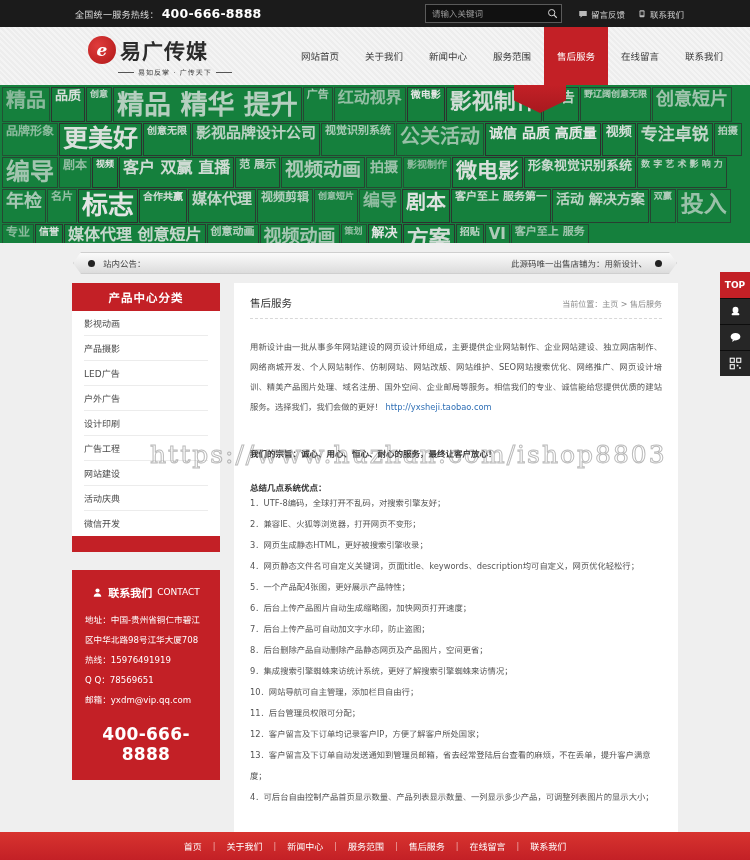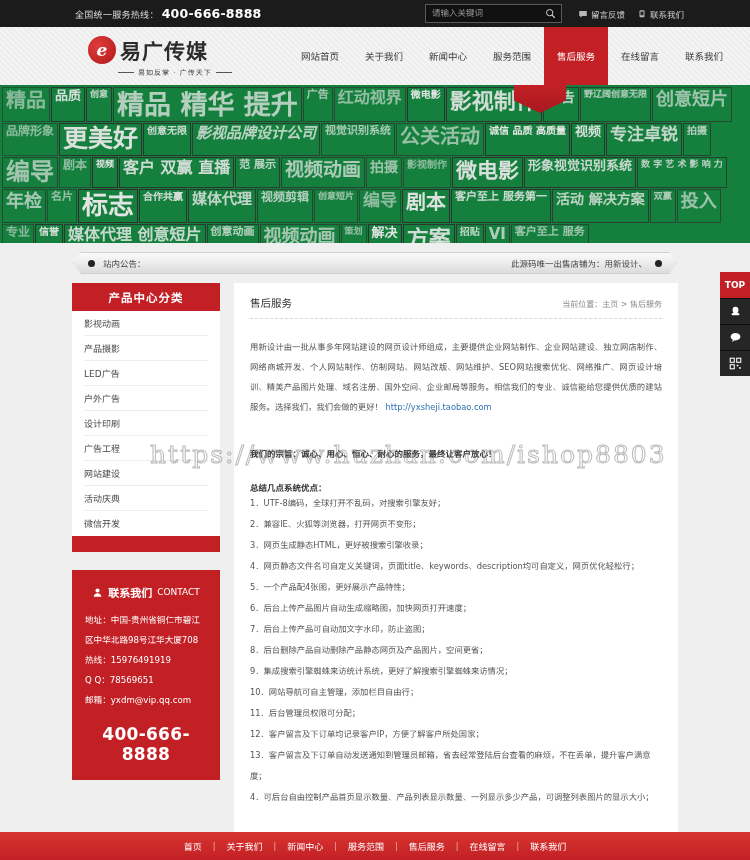--- a/index.html
+++ b/index.html
@@ -22,21 +22,21 @@
   }
   .topbar .hotline .num { font-size: 12.5px; font-weight: bold; color: #fff; letter-spacing: .2px; }
   .searchbox {
     position: absolute; left: 425px; top: 4px;
     width: 137px; height: 19px; border: 1px solid #5a5a5a;
     background: #111; display: flex; align-items: center;
   }
   .searchbox input {
     flex: 1; background: transparent; border: none; outline: none;
     color: #cfcfcf; font-size: 8.5px; padding-left: 6px;
-    font-family: Liberation Mono, monospace;
+    font-family: Liberation Sans, sans-serif;
   }
   .searchbox input::placeholder { color: #9a9a9a; }
   .search-btn {
     width: 22px; height: 17px; display: flex; align-items: center; justify-content: center;
     background: transparent; border: none; cursor: pointer;
   }
   .toplinks { position: absolute; left: 578px; display: flex; gap: 12px; align-items: center; }
   .toplink { display: flex; align-items: center; gap: 3px; font-size: 8.5px; color: #cfcfcf; cursor: pointer; }
 
   
@@ -238,24 +238,24 @@
         <span class="cw" style="font-size: 11px; opacity: 0.68;">广告</span>
         <span class="cw" style="font-size: 16px; opacity: 0.6;">红动视界</span>
         <span class="cw" style="font-size: 10px; opacity: 0.97;">微电影</span>
         <span class="cw" style="font-size: 22px; opacity: 0.89;">影视制作</span>
         <span class="cw" style="font-size: 14px; opacity: 0.81;">广告</span>
         <span class="cw" style="font-size: 9px; opacity: 0.73;">野辽阔创意无限</span>
         <span class="cw" style="font-size: 18px; opacity: 0.65;">创意短片</span>
         <span class="cw" style="font-size: 12px; opacity: 0.57;">品牌形象</span>
         <span class="cw" style="font-size: 25px; opacity: 0.94;">更美好</span>
         <span class="cw" style="font-size: 10px; opacity: 0.86;">创意无限</span>
-        <span class="cw" style="font-size: 15px; opacity: 0.78; font-style: italic;">影视品牌设计公司</span>
+        <span class="cw" style="font-size: 15px; opacity: 0.78;">影视品牌设计公司</span>
         <span class="cw" style="font-size: 11px; opacity: 0.7;">视觉识别系统</span>
         <span class="cw" style="font-size: 20px; opacity: 0.62;">公关活动</span>
-        <span class="cw" style="font-size: 10px; opacity: 0.99;">诚信 品质 高质量</span>
+        <span class="cw" style="font-size: 14px; opacity: 0.99;">诚信 品质 高质量</span>
         <span class="cw" style="font-size: 13px; opacity: 0.91;">视频</span>
         <span class="cw" style="font-size: 17px; opacity: 0.83;">专注卓锐</span>
         <span class="cw" style="font-size: 10px; opacity: 0.75;">拍摄</span>
         <span class="cw" style="font-size: 24px; opacity: 0.67;">编导</span>
         <span class="cw" style="font-size: 12px; opacity: 0.59;">剧本</span>
         <span class="cw" style="font-size: 9px; opacity: 0.96;">视频</span>
         <span class="cw" style="font-size: 16px; opacity: 0.88;">客户 双赢 直播</span>
         <span class="cw" style="font-size: 11px; opacity: 0.8;">范 展示</span>
         <span class="cw" style="font-size: 19px; opacity: 0.72;">视频动画</span>
         <span class="cw" style="font-size: 14px; opacity: 0.64;">拍摄</span>
@@ -268,21 +268,21 @@
         <span class="cw" style="font-size: 26px; opacity: 0.98;">标志</span>
         <span class="cw" style="font-size: 10px; opacity: 0.9;">合作共赢</span>
         <span class="cw" style="font-size: 15px; opacity: 0.82;">媒体代理</span>
         <span class="cw" style="font-size: 12px; opacity: 0.74;">视频剪辑</span>
         <span class="cw" style="font-size: 9px; opacity: 0.66;">创意短片</span>
         <span class="cw" style="font-size: 17px; opacity: 0.58;">编导</span>
         <span class="cw" style="font-size: 20px; opacity: 0.95;">剧本</span>
         <span class="cw" style="font-size: 11px; opacity: 0.87;">客户至上  服务第一</span>
         <span class="cw" style="font-size: 14px; opacity: 0.79;">活动 解决方案</span>
         <span class="cw" style="font-size: 9px; opacity: 0.71;">双赢</span>
-        <span class="cw" style="font-size: 18px; opacity: 0.63;">投入</span>
+        <span class="cw" style="font-size: 23px; opacity: 0.63;">投入</span>
         <span class="cw" style="font-size: 12px; opacity: 0.55;">专业</span>
         <span class="cw" style="font-size: 10px; opacity: 0.92;">信誉</span>
         <span class="cw" style="font-size: 16px; opacity: 0.84;">媒体代理 创意短片</span>
         <span class="cw" style="font-size: 11px; opacity: 0.76;">创意动画</span>
         <span class="cw" style="font-size: 18px; opacity: 0.68;">视频动画</span>
         <span class="cw" style="font-size: 9px; opacity: 0.6;">策划</span>
         <span class="cw" style="font-size: 13px; opacity: 0.97;">解决</span>
         <span class="cw" style="font-size: 22px; opacity: 0.89;">方案</span>
         <span class="cw" style="font-size: 10px; opacity: 0.81;">招贴</span>
         <span class="cw" style="font-size: 15px; opacity: 0.73;">VI</span>

